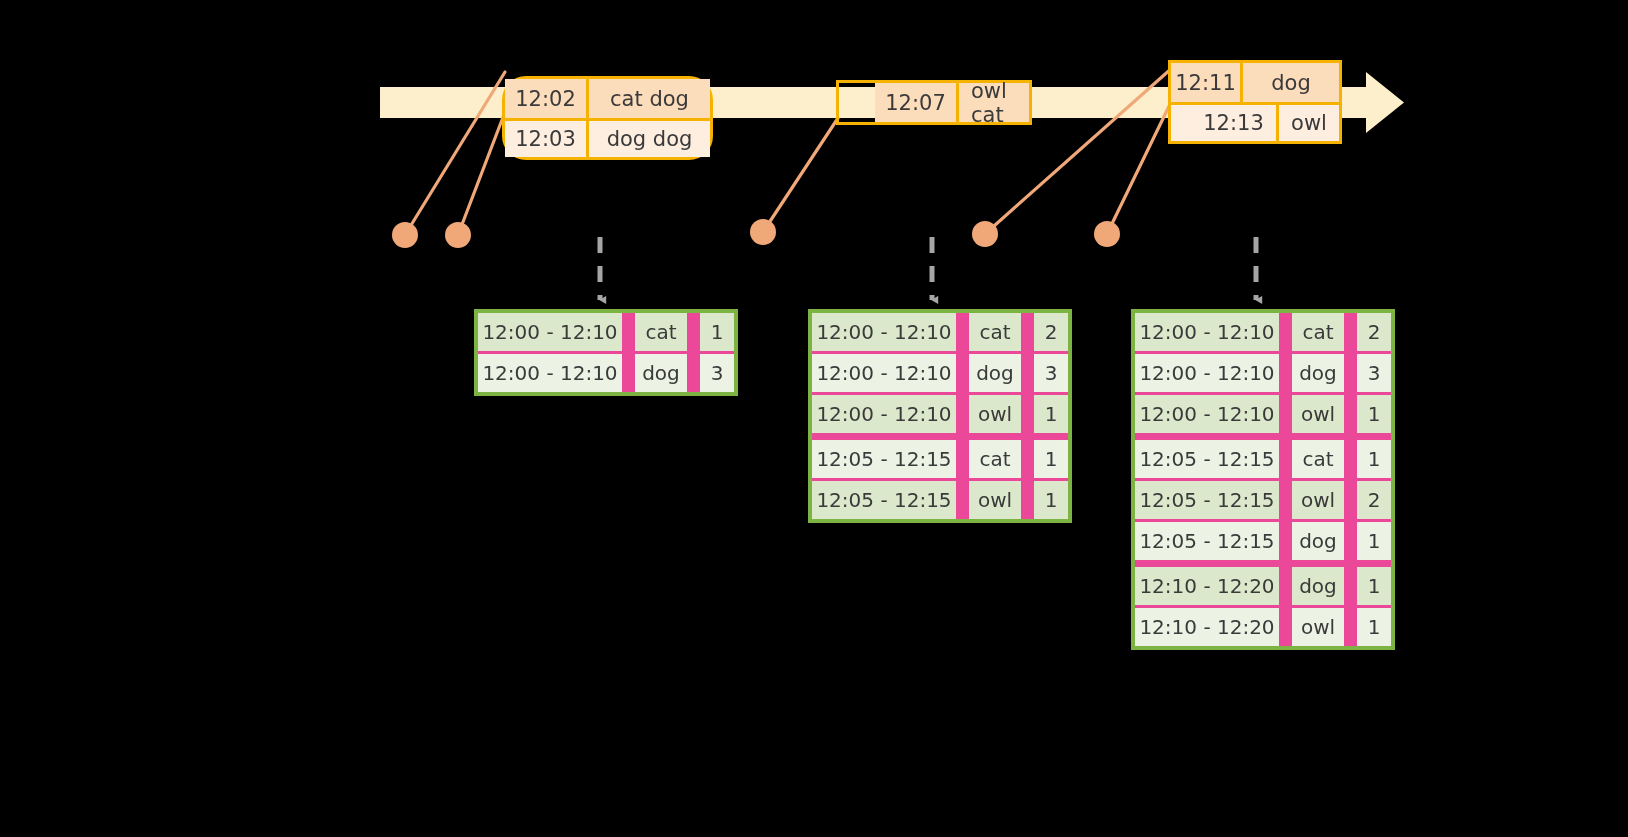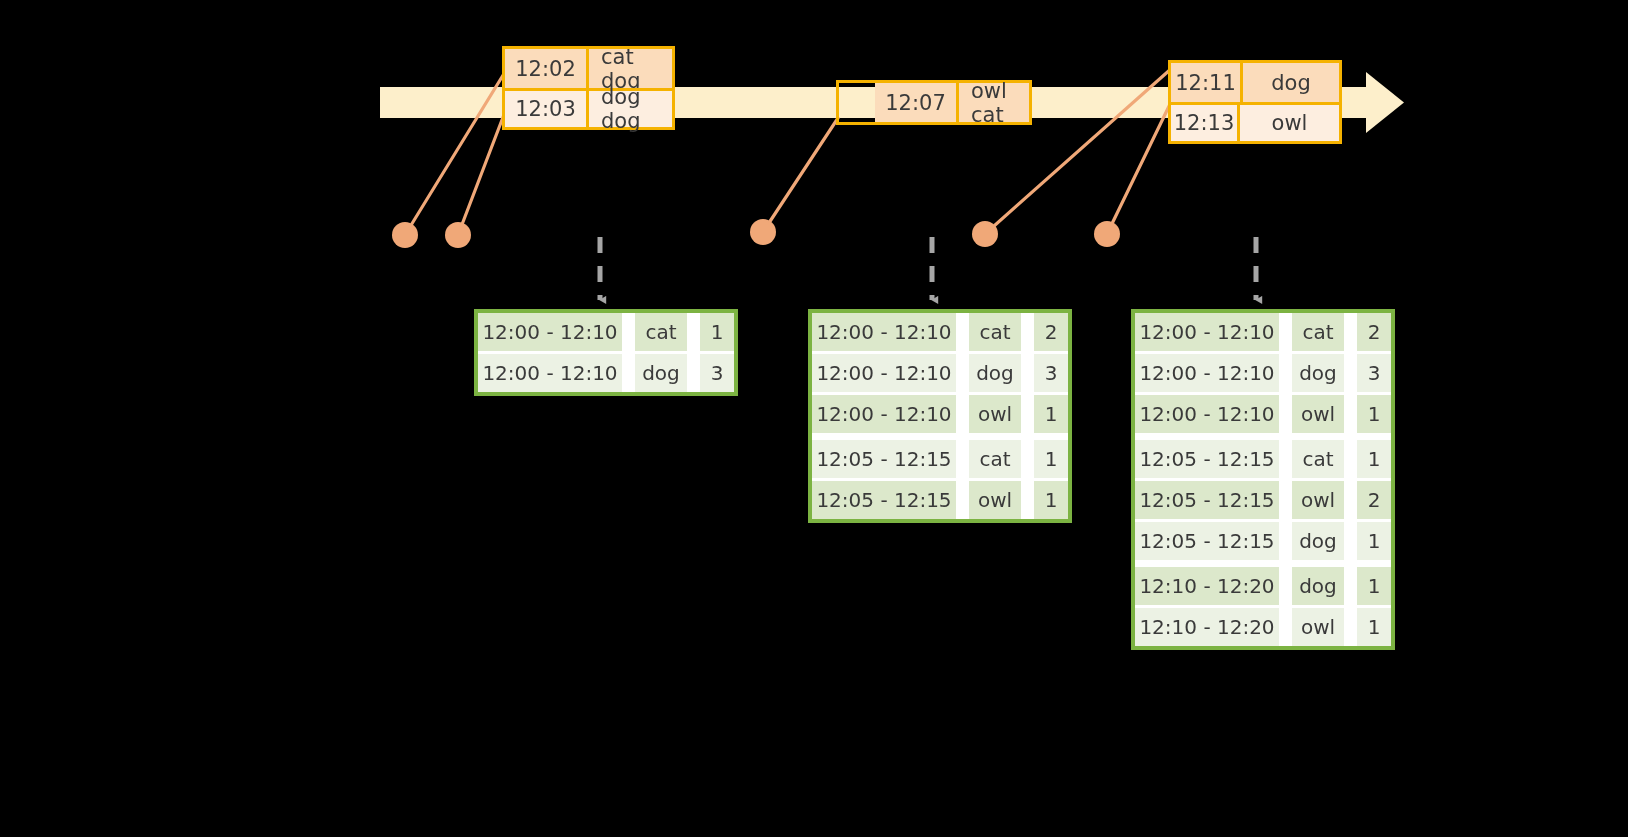--- a/index.html
+++ b/index.html
@@ -70,21 +70,21 @@
     padding: 0 12px;
   }
 
   
   .res-table {
     position: absolute;
     border: 4px solid #7CB342;
     box-sizing: border-box;
     display: flex;
     flex-direction: column;
-    background: #ffffff;
+    background: #ec4899;
     z-index: 5;
   }
   .res-row {
     display: flex;
     flex-direction: row;
     height: 38px;
     box-sizing: border-box;
   }
   .res-row + .res-row { margin-top: 3px; }
   .res-row.sep-before { margin-top: 7px; }
@@ -138,21 +138,21 @@
 
     <g fill="#F0A878">
       <circle cx="405" cy="235" r="13"></circle>
       <circle cx="458" cy="235" r="13"></circle>
       <circle cx="763" cy="232" r="13"></circle>
       <circle cx="985" cy="234" r="13"></circle>
       <circle cx="1107" cy="234" r="13"></circle>
     </g>
   </svg>
 
-  <div class="evt-group" style="left:502px; top:46px; width:173px;">
+  <div class="evt-group" style="left:502px; top:76px; width:211px;border-radius:24px;">
     <div class="evt-row shade-a">
       <div class="evt-time c-t1" style="width:84px;">12:02</div>
       <div class="evt-words">cat dog</div>
     </div>
     <div class="evt-row shade-b">
       <div class="evt-time" style="width:84px;">12:03</div>
       <div class="evt-words">dog dog</div>
     </div>
   </div>
 
@@ -162,21 +162,21 @@
       <div class="evt-words">owl cat</div>
     </div>
   </div>
 
   <div class="evt-group" style="left:1168px; top:60px; width:174px;">
     <div class="evt-row shade-a">
       <div class="evt-time" style="width:72px;">12:11</div>
       <div class="evt-words">dog</div>
     </div>
     <div class="evt-row shade-b">
-      <div class="evt-time" style="width:69px;">12:13</div>
+      <div class="evt-time" style="width:88px;margin-left:20px;">12:13</div>
       <div class="evt-words">owl</div>
     </div>
   </div>
 
   <div class="res-table" id="res-1" style="left:474px; top:309px;">
       <div class="res-row">
         <div class="res-cell shade-dark c-window">12:00 - 12:10</div>
         <div class="res-cell shade-dark c-word">cat</div>
         <div class="res-cell shade-dark c-count">1</div>
       </div>

